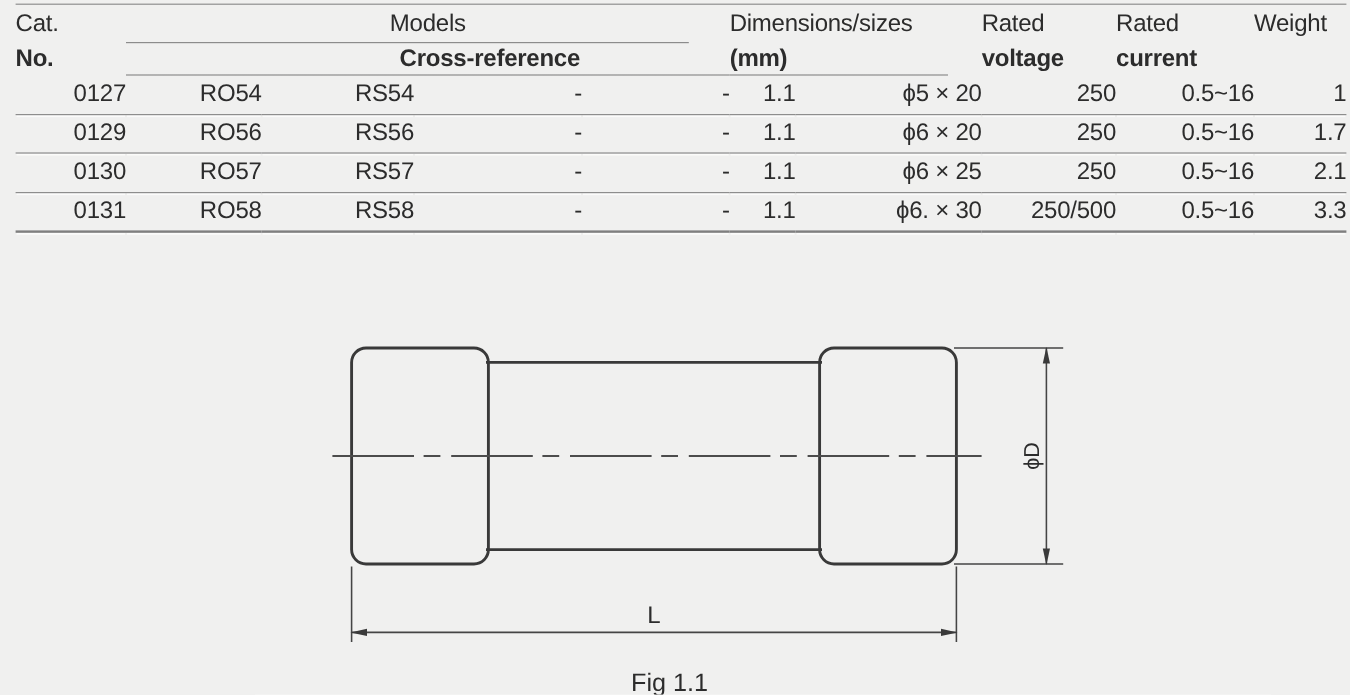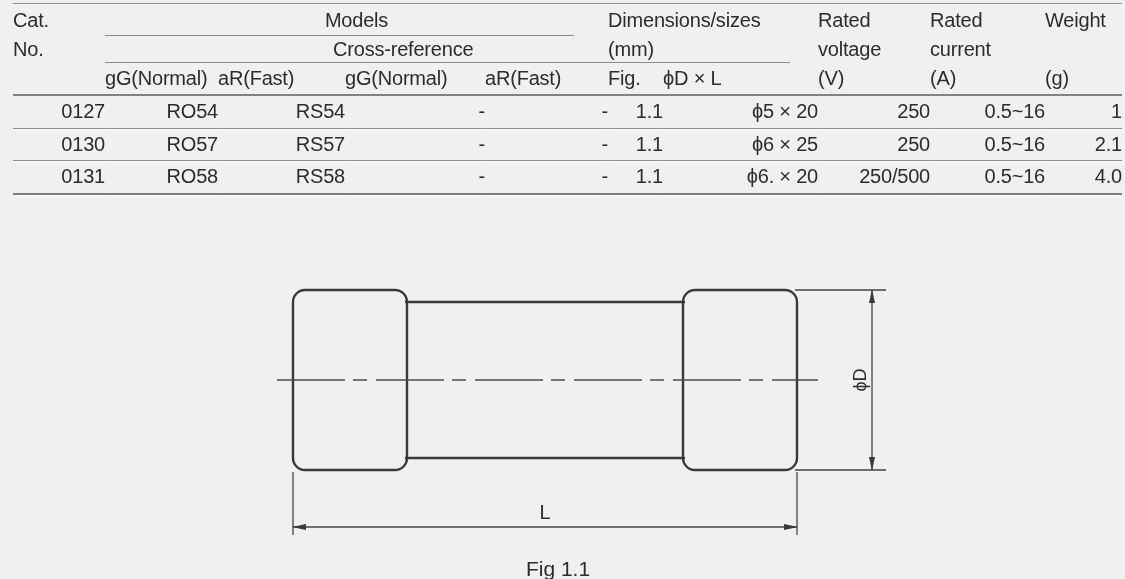--- a/index.html
+++ b/index.html
@@ -19,21 +19,21 @@
     table-layout:fixed;
     border-top:1.5px solid #8f8f8f;
     font-size:20px;letter-spacing:-0.2px;
   }
   table.spec td{
     padding:0;vertical-align:middle;
     white-space:nowrap;overflow:visible;
     font-size:20px;line-height:1.05;
   }
   tr.h1 td{height:32px;margin-top:37px;}
-  tr.h2 td{height:27px;}
+  tr.h2 td{height:27px;font-weight:bold;}
   tr.h3 td{height:31px;border-bottom:2px solid #828282;}
   tbody td{
     height:31.6px;
     border-bottom:1.6px solid #8d8d8d;
     box-shadow:0 2.4px 0 -0.8px #fbfbfa;
     text-align:right;
   }
   tbody tr.last td{border-bottom:2px solid #7f7f7f;}
   .pad{padding-left:2px;}
   
@@ -80,69 +80,69 @@
       </tr>
       <tr class="h2">
         <td class="pad">No.</td>
         <td colspan="2" class="ul-full"></td>
         <td colspan="2" class="ul-full xref">Cross-reference</td>
         <td colspan="2" class="ul-mm">(mm)</td>
         <td>voltage</td>
         <td>current</td>
         <td></td>
       </tr>
-      <tr class="h3">
-        <td></td>
-        <td>gG(Normal)</td>
-        <td>aR(Fast)</td>
-        <td>gG(Normal)</td>
-        <td>aR(Fast)</td>
-        <td>Fig.</td>
-        <td>ϕD × L</td>
-        <td>(V)</td>
-        <td>(A)</td>
-        <td>(g)</td>
-      </tr>
     </thead>
     <tbody>
       <tr>
         <td class="pad">0127</td>
         <td>RO54</td>
         <td>RS54</td>
         <td>-</td>
         <td>-</td>
         <td>1.1</td>
         <td>ϕ5 × 20</td>
         <td>250</td>
         <td>0.5~16</td>
         <td>1</td>
+      </tr>
+      <tr>
+        <td class="pad">0129</td>
+        <td>RO56</td>
+        <td>RS56</td>
+        <td>-</td>
+        <td>-</td>
+        <td>1.1</td>
+        <td>ϕ6 × 20</td>
+        <td>250</td>
+        <td>0.5~16</td>
+        <td>1.7</td>
       </tr>
       <tr>
         <td class="pad">0130</td>
         <td>RO57</td>
         <td>RS57</td>
         <td>-</td>
         <td>-</td>
         <td>1.1</td>
         <td>ϕ6 × 25</td>
         <td>250</td>
         <td>0.5~16</td>
         <td>2.1</td>
       </tr>
       <tr class="last">
         <td class="pad">0131</td>
         <td>RO58</td>
         <td>RS58</td>
         <td>-</td>
         <td>-</td>
         <td>1.1</td>
-        <td>ϕ6. × 20</td>
+        <td>ϕ6. × 30</td>
         <td>250/500</td>
         <td>0.5~16</td>
-        <td>4.0</td>
+        <td>3.3</td>
       </tr>
     </tbody>
   </table>
 
   <svg class="figure" width="1125" height="333" viewBox="0 0 1125 333">
     <defs>
       <marker id="arrow" viewBox="0 0 14 8" refX="13" refY="4" markerWidth="14" markerHeight="8" markerUnits="userSpaceOnUse" orient="auto-start-reverse">
         <path d="M14,4 L0,1 L0,7 Z" fill="#3a3a3a"></path>
       </marker>
     </defs>

